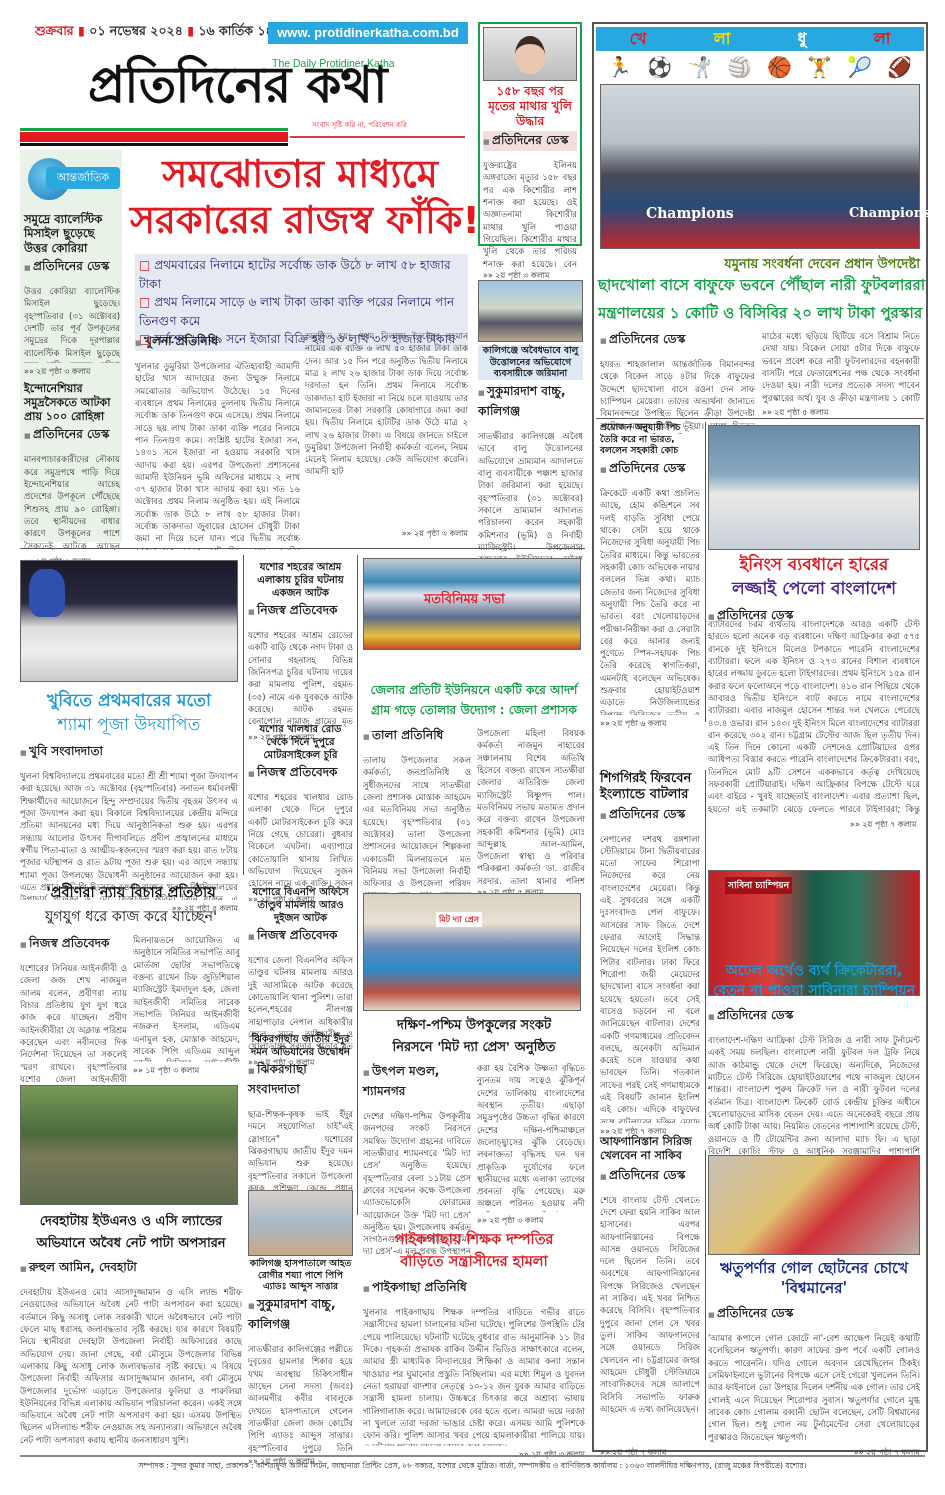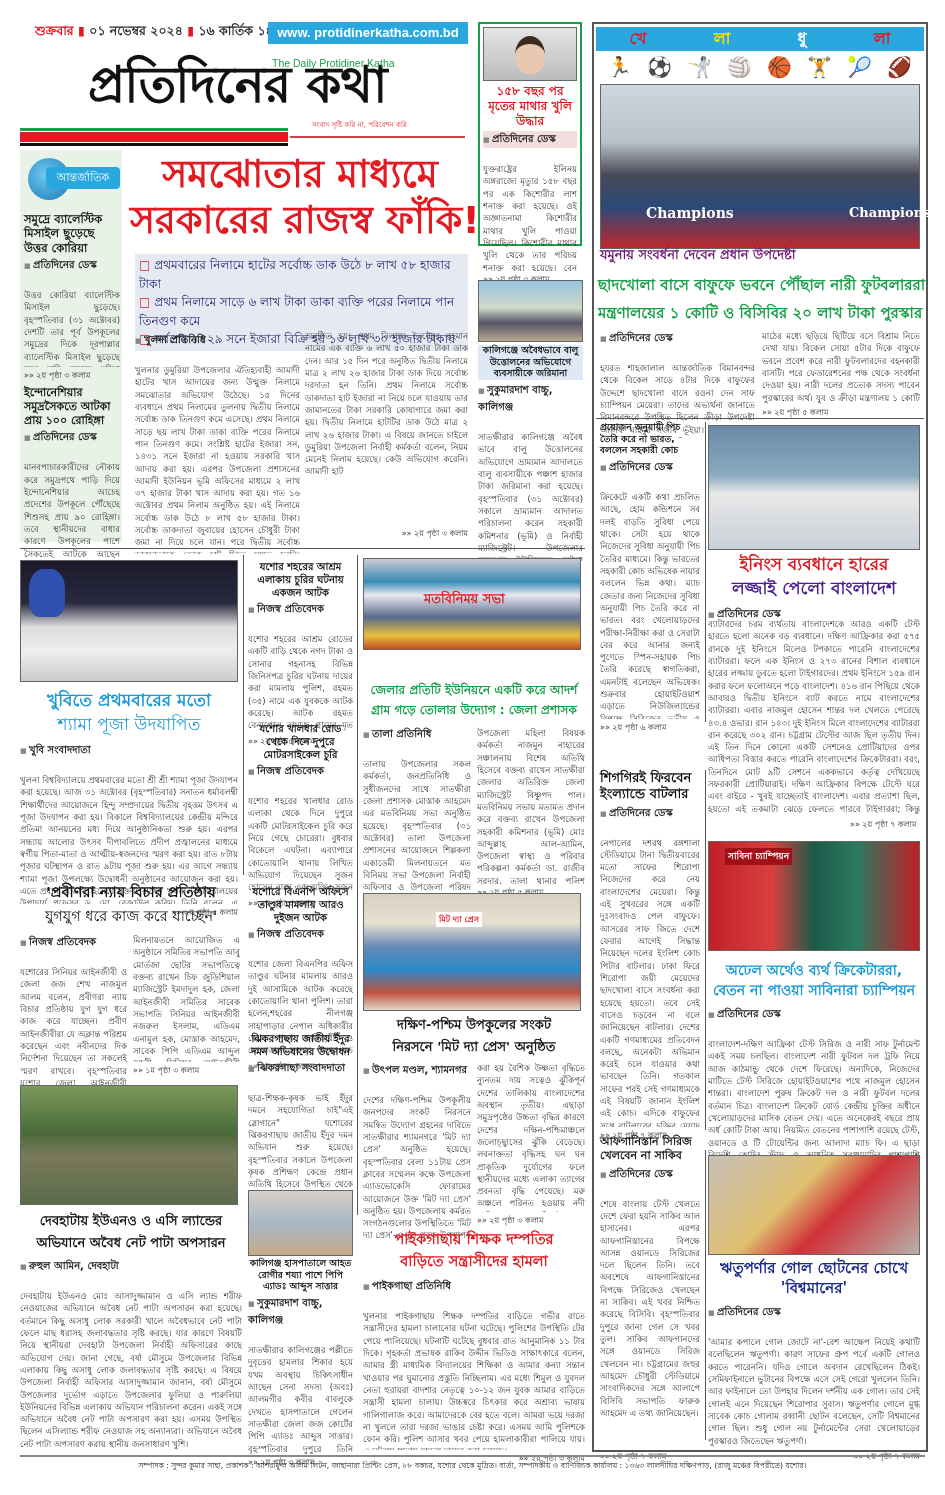--- a/index.html
+++ b/index.html
@@ -1,19 +1,19 @@
 <!DOCTYPE html>
 <html><head>
 <meta charset="utf-8">
 <style>
 *{box-sizing:border-box;margin:0;padding:0}
 body{width:945px;height:1495px;background:#fff;font-family:"DejaVu Sans",sans-serif;color:#222;position:relative;overflow:hidden}
 .abs{position:absolute}
 .txt{font-size:8.5px;line-height:1.45;color:#333;text-align:justify;overflow:hidden}
-.by{font-size:10px;font-weight:bold;color:#222;margin:2px 0 15px}
+.by{font-size:12px;font-weight:bold;color:#222;margin:2px 0 8px}
 .by:before{content:"■ ";color:#888;font-size:7px}
 .cont{font-size:8px;color:#333;margin-top:2px}
 .cont:before{content:"»» ";}
 .photo{background:linear-gradient(135deg,#9aa 0%,#667 40%,#aab 70%,#778 100%);border:1px solid #666}
 .h-red{color:#e21b23;font-weight:bold}
 .h-black{color:#111;font-weight:bold}
 .vline{position:absolute;width:1px;background:#555}
 .hline{position:absolute;height:1px;background:#555}
 .bullet{font-size:12px;color:#1a1a6a;line-height:1.55}
 .bullet span.sq{color:#e21b23;margin-right:4px}
@@ -100,21 +100,21 @@
   <span style="color:#2a8ab8">🏐</span>
   <span style="color:#3a7a7a">🏀</span>
   <span style="color:#2a5a5a">🏋</span>
   <span style="color:#6a9a3a">🎾</span>
   <span style="color:#6a5ab8">🏈</span>
 </div>
 <div class="abs photo" style="left:600px;top:84px;width:320px;height:165px;background:linear-gradient(180deg,#cfd6dc 0%,#b9c2c8 35%,#4a4a58 55%,#2a4a78 75%,#c0282c 100%)">
   <div style="position:absolute;left:45px;top:120px;color:#fff;font-size:14px;font-weight:bold;font-family:'DejaVu Serif',serif">Champions</div>
   <div style="position:absolute;left:248px;top:120px;color:#fff;font-size:13px;font-weight:bold;font-family:'DejaVu Serif',serif">Champions</div>
 </div>
-<div class="abs" style="left:600px;top:245px;width:320px;text-align:left;color:#701a75;font-weight:bold;font-size:13px">যমুনায় সংবর্ধনা দেবেন প্রধান উপদেষ্টা</div>
+<div class="abs" style="left:600px;top:254px;width:320px;text-align:right;color:#4d7c0f;font-weight:bold;font-size:13px">যমুনায় সংবর্ধনা দেবেন প্রধান উপদেষ্টা</div>
 <div class="abs" style="left:598px;top:274px;width:324px;text-align:center;color:#1aa04a;font-weight:bold;font-size:15px;line-height:22px;white-space:nowrap">ছাদখোলা বাসে বাফুফে ভবনে পৌঁছাল নারী ফুটবলাররা</div>
 <div class="abs" style="left:598px;top:302px;width:324px;text-align:center;color:#1aa04a;font-weight:bold;font-size:15px;line-height:22px;white-space:nowrap">মন্ত্রণালয়ের ১ কোটি ও বিসিবির ২০ লাখ টাকা পুরস্কার</div>
 <div class="abs" style="left:600px;top:328px;width:155px">
   <div class="by">প্রতিদিনের ডেস্ক</div>
   <div class="txt" style="height:76px">হযরত শাহজালাল আন্তর্জাতিক বিমানবন্দর থেকে বিকেল সাড়ে ৪টার দিকে বাফুফের উদ্দেশে ছাদখোলা বাসে রওনা দেন সাফ চ্যাম্পিয়ন মেয়েরা। তাদের অভ্যর্থনা জানাতে বিমানবন্দরে উপস্থিত ছিলেন ক্রীড়া উপদেষ্টা আসিফ মাহমুদ সজীব ভূঁইয়া। সাথে ছিলেন বাফুফে সভাপতি তাবিথ আউয়াল। নারী ফুটবলারদের নিয়ে ছাদখোলা বাসটি প্রবেশ করেছে বাফুফে ভবনে। দুপুরের পর থেকেই সাবিনাদের জন্য অপেক্ষা করে ছিলেন</div>
 </div>
 <div class="abs" style="left:762px;top:330px;width:158px">
   <div class="txt" style="height:74px">মাঠের মধ্যে ছড়িয়ে ছিটিয়ে বসে বিশ্রাম নিতে দেখা যায়। বিকেল সোয়া ৫টার দিকে বাফুফে ভবনে প্রবেশ করে নারী ফুটবলারদের বহনকারী বাসটি। পরে ফেডারেশনের পক্ষ থেকে সংবর্ধনা দেওয়া হয়। নারী দলের প্রত্যেক সদস্য পাবেন পুরস্কারের অর্থ। যুব ও ক্রীড়া মন্ত্রণালয় ১ কোটি টাকা এবং বিসিবি ২০ লাখ টাকা পুরস্কার ঘোষণা করেছে। সাবিনারা ক্রীড়া উপদেষ্টার সাথে</div>
   <div class="cont">২য় পৃষ্ঠা ৫ কলাম</div>
 </div>
@@ -138,21 +138,21 @@
 <div class="abs cont" style="left:850px;top:816px">২য় পৃষ্ঠা ৭ কলাম</div>
 
 <div class="abs" style="left:600px;top:770px;width:100px">
   <div class="h-black" style="font-size:13px;line-height:1.25">শিগগিরই ফিরবেন ইংল্যান্ডে বাটলার</div>
   <div class="by">প্রতিদিনের ডেস্ক</div>
   <div class="txt" style="height:290px">নেপালের দশরথ রঙ্গশালা স্টেডিয়ামে টানা দ্বিতীয়বারের মতো সাফের শিরোপা নিজেদের করে নেয় বাংলাদেশের মেয়েরা। কিন্তু এই সুখবরের সঙ্গে একটি দুঃসংবাদও পেল বাফুফে। আসরের সাফ জিতে দেশে ফেরার আগেই সিদ্ধান্ত নিয়েছেন দলের ইংলিশ কোচ পিটার বাটলার। ঢাকা ফিরে শিরোপা জয়ী মেয়েদের ছাদখোলা বাসে সংবর্ধনা করা হয়েছে হয়তো। তবে সেই বাসেও চড়বেন না বলে জানিয়েছেন বাটলার। দেশের একটি গণমাধ্যমের প্রতিবেদন বলছে, অনেকটা অভিমান করেই চলে যাওয়ার কথা ভাবছেন তিনি। গতকাল সাফের পরই সেই গণমাধ্যমকে এই বিষয়টি জানান ইংলিশ এই কোচ। এদিকে বাফুফের সঙ্গে বাটলারের চুক্তির মেয়াদ রয়েছে ৩১ ডিসেম্বর পর্যন্ত। এই চুক্তি অবশ্য তিন বজায় রাখতে চান বাটলার। কিন্তু নিজের শেষ ম্যাচ যে এটিই সেটিও নিশ্চিত করেছেন তিনি। বাটলার বলেন, 'চুক্তিকে আমি সম্মান করি। তাই এখনই কোচের দায়িত্ব ছাড়ছি না। তবে এটাই</div>
   <div class="cont">২য় পৃষ্ঠা ৭ কলাম</div>
 </div>
 <div class="vline" style="left:705px;top:770px;height:360px"></div>
 
-<div class="abs photo" style="left:708px;top:841px;width:212px;height:110px;background:linear-gradient(90deg,#c02028 0%,#d84040 30%,#1a5a48 50%,#2a7a60 70%,#c02028 100%)">
+<div class="abs photo" style="left:708px;top:870px;width:212px;height:126px;background:linear-gradient(90deg,#c02028 0%,#d84040 30%,#1a5a48 50%,#2a7a60 70%,#c02028 100%)">
   <div style="position:absolute;left:16px;top:6px;color:#fff;font-size:9px;font-weight:bold;background:#a01018;padding:1px 3px">সাবিনা চ্যাম্পিয়ন</div>
 </div>
 <div class="abs" style="left:708px;top:960px;width:212px;text-align:center;color:#1a9ad6;font-weight:bold;font-size:14px;line-height:20px">অঢেল অর্থেও ব্যর্থ ক্রিকেটাররা, বেতন না পাওয়া সাবিনারা চ্যাম্পিয়ন</div>
 <div class="abs" style="left:708px;top:1004px;width:212px">
   <div class="by">প্রতিদিনের ডেস্ক</div>
   <div class="txt" style="height:132px">বাংলাদেশ-দক্ষিণ আফ্রিকা টেস্ট সিরিজ ও নারী সাফ টুর্নামেন্ট একই সময় চলছিল। বাংলাদেশ নারী ফুটবল দল ট্রফি নিয়ে আজ কাঠমান্ডু থেকে দেশে ফিরেছে। অন্যদিকে, নিজেদের মাটিতে টেস্ট সিরিজে হোয়াইটওয়াশের পথে নাজমুল হোসেন শান্তরা। বাংলাদেশ পুরুষ ক্রিকেট দল ও নারী ফুটবল দলের বর্তমান চিত্র। বাংলাদেশ ক্রিকেট বোর্ড কেন্দ্রীয় চুক্তির অধীনে খেলোয়াড়দের মাসিক বেতন দেয়। এতে অনেকেরই বছরে প্রায় অর্ধ কোটি টাকা আয়। নিয়মিত বেতনের পাশাপাশি রয়েছে টেস্ট, ওয়ানডে ও টি টোয়েন্টির জন্য আলাদা ম্যাচ ফি। এ ছাড়া বিদেশি কোচিং স্টাফ ও আধুনিক সরঞ্জামাদির পাশাপাশি অত্যাধুনিক চিকিৎসা ব্যবস্থাতো রয়েছেই। এত সুযোগ-সুবিধা পাওয়ার পরও ক্রিকেট দলের পারফরম্যান্স পড়পড়তা। এরপরও তারা নানা সময় নানা মন্তব্য ও কর্মকাণ্ডে উল্টো বোর্ড এবং দেশকে বিব্রত করে। একেবারে উল্টো চিত্র বাংলাদেশ নারী ফুটবল দলে। ২০২২ সালে দক্ষিণ</div>
   <div class="cont" style="text-align:right">২য় পৃষ্ঠা ৭ কলাম</div>
 </div>
 
 <div class="abs" style="left:600px;top:1135px;width:100px">

